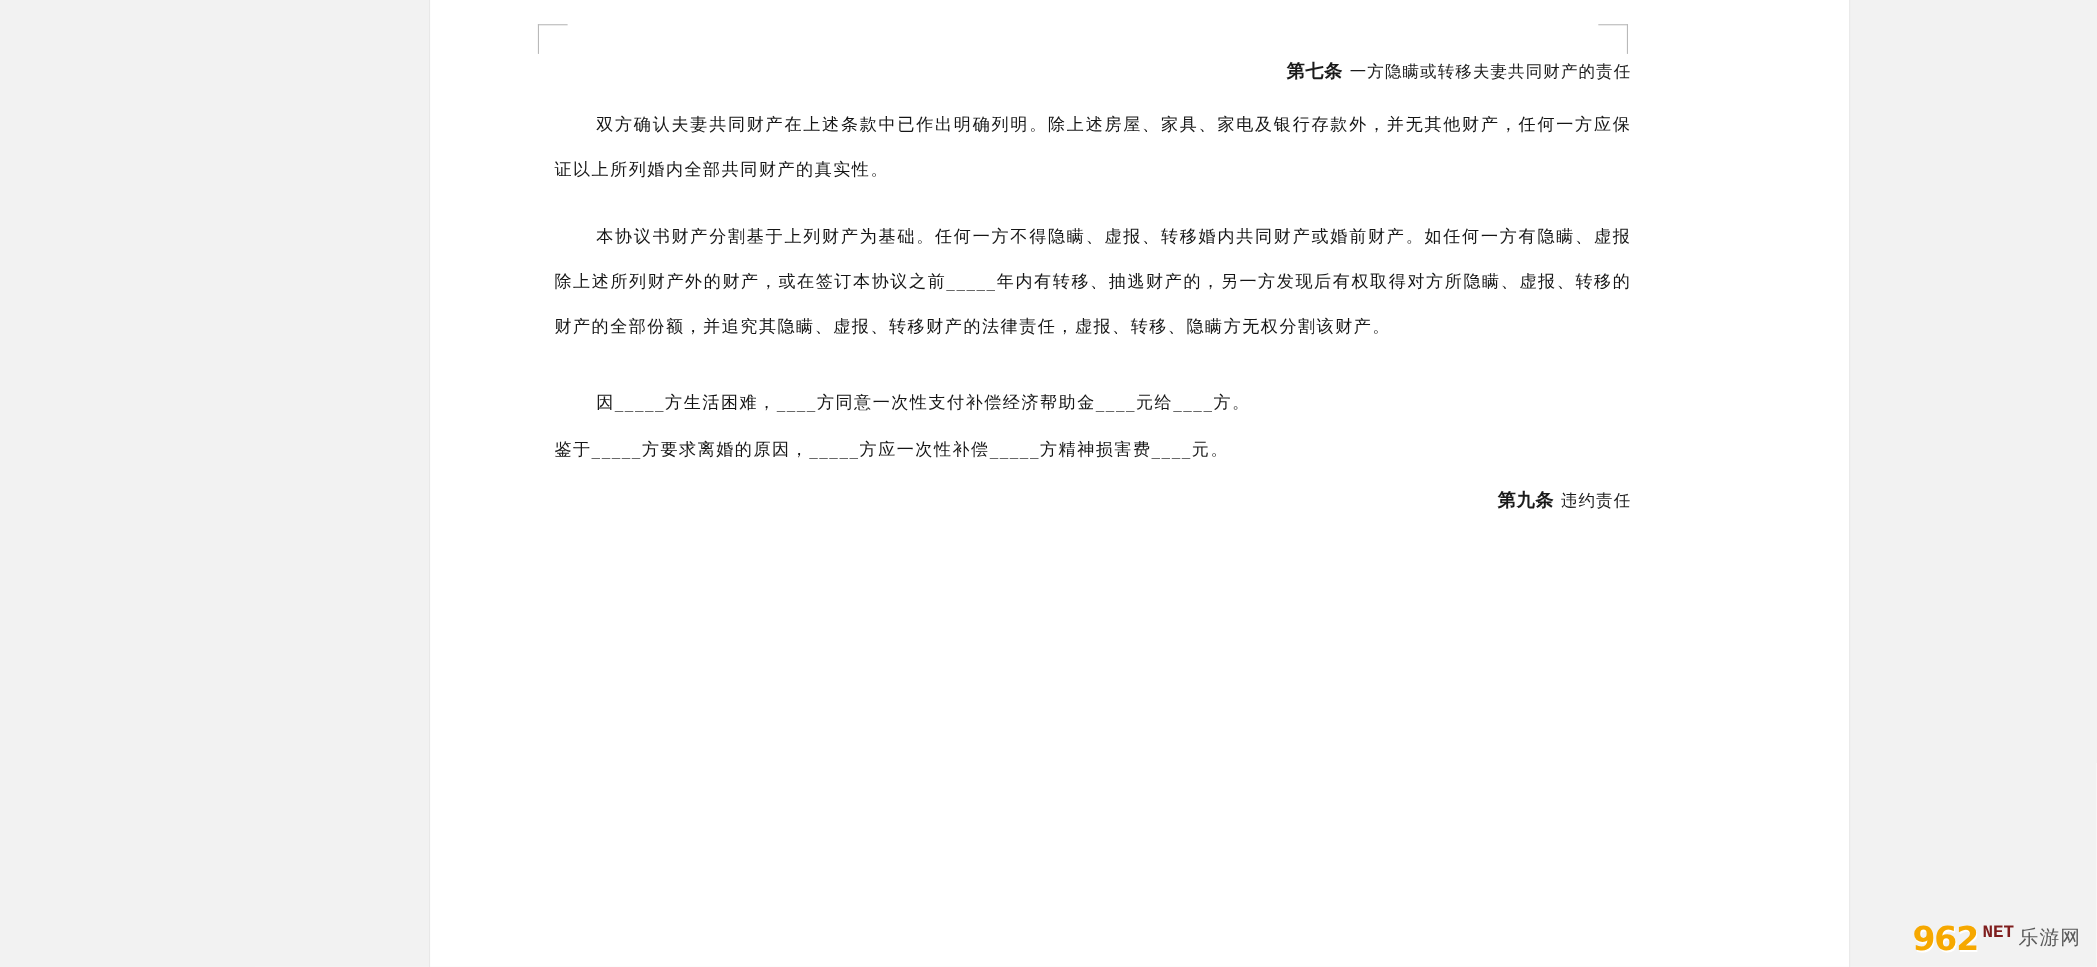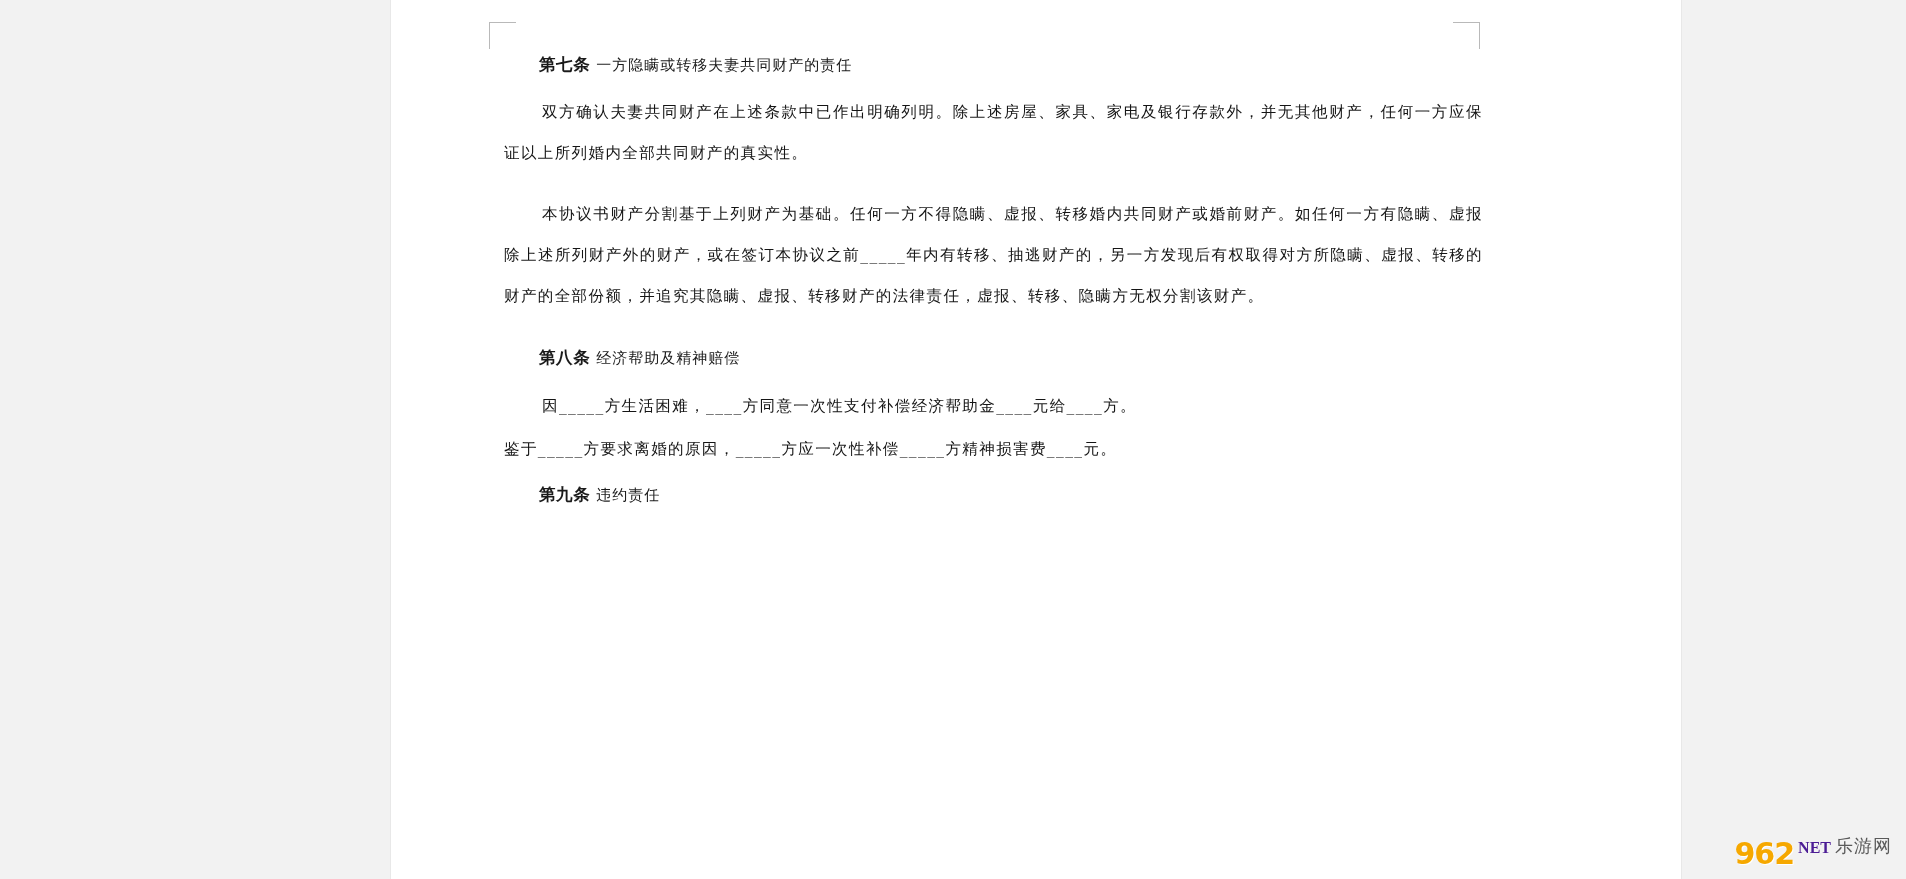--- a/index.html
+++ b/index.html
@@ -57,20 +57,21 @@
     width: 980px;
   }
 
   .heading {
     margin: 0 0 14px 0;
     padding-left: 36px;
     font-size: 15.5px;
     line-height: 1.6;
     color: #1a1a1a;
     letter-spacing: 0.6px;
+    text-align: right;
   }
   .heading .num {
     font-weight: bold;
     font-family: "DejaVu Serif", serif;
     font-size: 16.5px;
   }
   .heading .ttl {
     font-size: 15px;
     margin-left: 6px;
     letter-spacing: 1px;
@@ -91,39 +92,39 @@
   }
   .gap-lg { height: 18px; }
   .gap-md { height: 10px; }
 
   
   .watermark {
     position: absolute;
     right: 14px;
     bottom: 10px;
     display: flex;
-    align-items: flex-start;
+    align-items: center;
     gap: 4px;
     user-select: none;
   }
   .wm-962 {
     font-family: "DejaVu Sans", sans-serif;
     font-weight: bold;
     font-size: 30px;
     line-height: 28px;
     color: #f6a800;
     text-shadow: 1px 1px 0 #ffffff;
     letter-spacing: -1px;
   }
   .wm-net {
-    font-family: Liberation Serif, serif;
+    font-family: Liberation Mono, monospace;
     font-weight: bold;
     font-size: 16px;
     line-height: 16px;
-    color: #4c1d95;
+    color: #7f1d1d;
     margin-bottom: 13px;
   }
   .wm-cn {
     font-family: "DejaVu Sans", sans-serif;
     font-size: 18px;
     line-height: 12px;
     color: #5a5a5a;
     margin-bottom: 3px;
     letter-spacing: 1px;
   }
@@ -145,23 +146,20 @@
 
       <div class="heading">
         <span class="num">第七条</span><span class="ttl">一方隐瞒或转移夫妻共同财产的责任</span>
       </div>
       <p class="body-par">双方确认夫妻共同财产在上述条款中已作出明确列明。除上述房屋、家具、家电及银行存款外，并无其他财产，任何一方应保证以上所列婚内全部共同财产的真实性。</p>
       <div class="gap-md"></div>
       <p class="body-par">本协议书财产分割基于上列财产为基础。任何一方不得隐瞒、虚报、转移婚内共同财产或婚前财产。如任何一方有隐瞒、虚报除上述所列财产外的财产，或在签订本协议之前_____年内有转移、抽逃财产的，另一方发现后有权取得对方所隐瞒、虚报、转移的财产的全部份额，并追究其隐瞒、虚报、转移财产的法律责任，虚报、转移、隐瞒方无权分割该财产。</p>
 
       <div class="gap-lg"></div>
 
-      <div class="heading">
-        <span class="num">第八条</span><span class="ttl">经济帮助及精神赔偿</span>
-      </div>
       <p class="body-par tight">因_____方生活困难，____方同意一次性支付补偿经济帮助金____元给____方。</p>
       <p class="body-par tight" style="text-indent:0;">鉴于_____方要求离婚的原因，_____方应一次性补偿_____方精神损害费____元。</p>
 
       <div class="gap-md"></div>
 
       <div class="heading">
         <span class="num">第九条</span><span class="ttl">违约责任</span>
       </div>
 
     </div>

